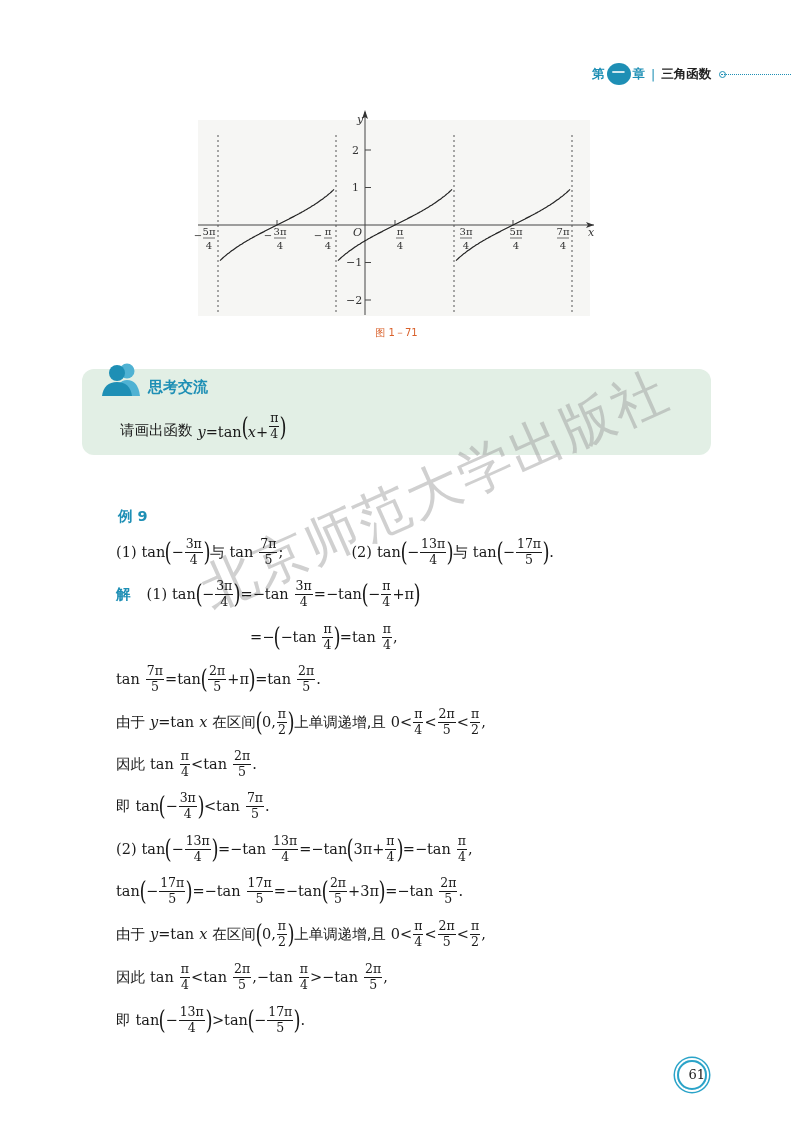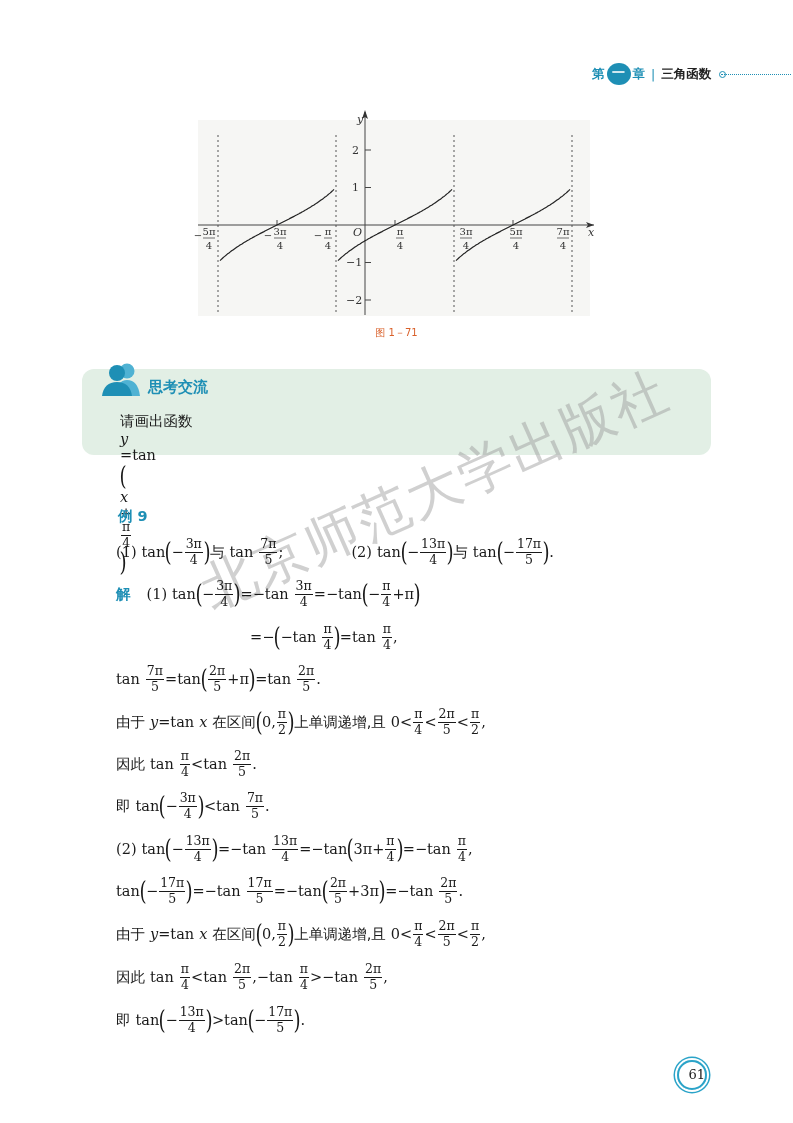--- a/index.html
+++ b/index.html
@@ -14,21 +14,21 @@
   .chapter .dots { display:flex; align-items:center; margin-left:8px; }
   .chapter .dots .ring { width:5px; height:5px; border:1.2px solid #1e8fb5; border-radius:50%; }
   .chapter .dots .line { width:70px; border-top:1.5px dotted #1e8fb5; margin-left:2px; }
   
   .graph { position:absolute; left:190px; top:100px; width:420px; height:220px; }
   .fig-caption { position:absolute; left:0; width:793px; top:326px; text-align:center; color:#d9602a; font-family:"DejaVu Sans", sans-serif; font-size:10px; }
   
   .think { position:absolute; left:82px; top:369px; width:629px; height:86px; background:#e2efe5; border-radius:12px; }
   .think-head { position:absolute; left:100px; top:362px; display:flex; align-items:flex-end; }
   .think-title { color:#1e8fb5; font-family:"DejaVu Sans", sans-serif; font-weight:bold; font-size:15px; margin-left:4px; margin-bottom:3px; }
-  .think-body { position:absolute; left:120px; top:412px; font-size:14.5px; display:flex; align-items:flex-start;flex-direction:column; }
+  .think-body { position:absolute; left:120px; top:412px; font-size:14.5px; display:flex; align-items:flex-end; }
   
   .line { position:absolute; font-size:14.5px; display:flex; align-items:center; white-space:nowrap; }
   .frac { display:inline-flex; flex-direction:column; align-items:center; vertical-align:middle; margin:0 1px; font-size:12.5px; line-height:1; }
   .frac .n { padding:0 1px 1px; border-bottom:1px solid #1a1a1a; }
   .frac .d { padding-top:1px; }
   .par { font-size:26px; line-height:1; font-weight:lighter; transform:scaleX(0.7); display:inline-block; margin:0 -2px; }
   .it { font-style:italic; }
   .label-blue { color:#1e8fb5; font-family:"DejaVu Sans", sans-serif; font-weight:bold; margin-right:12px; }
   .cjk { font-family:"DejaVu Sans", sans-serif; }
   .sp { display:inline-block; width:5px; }

